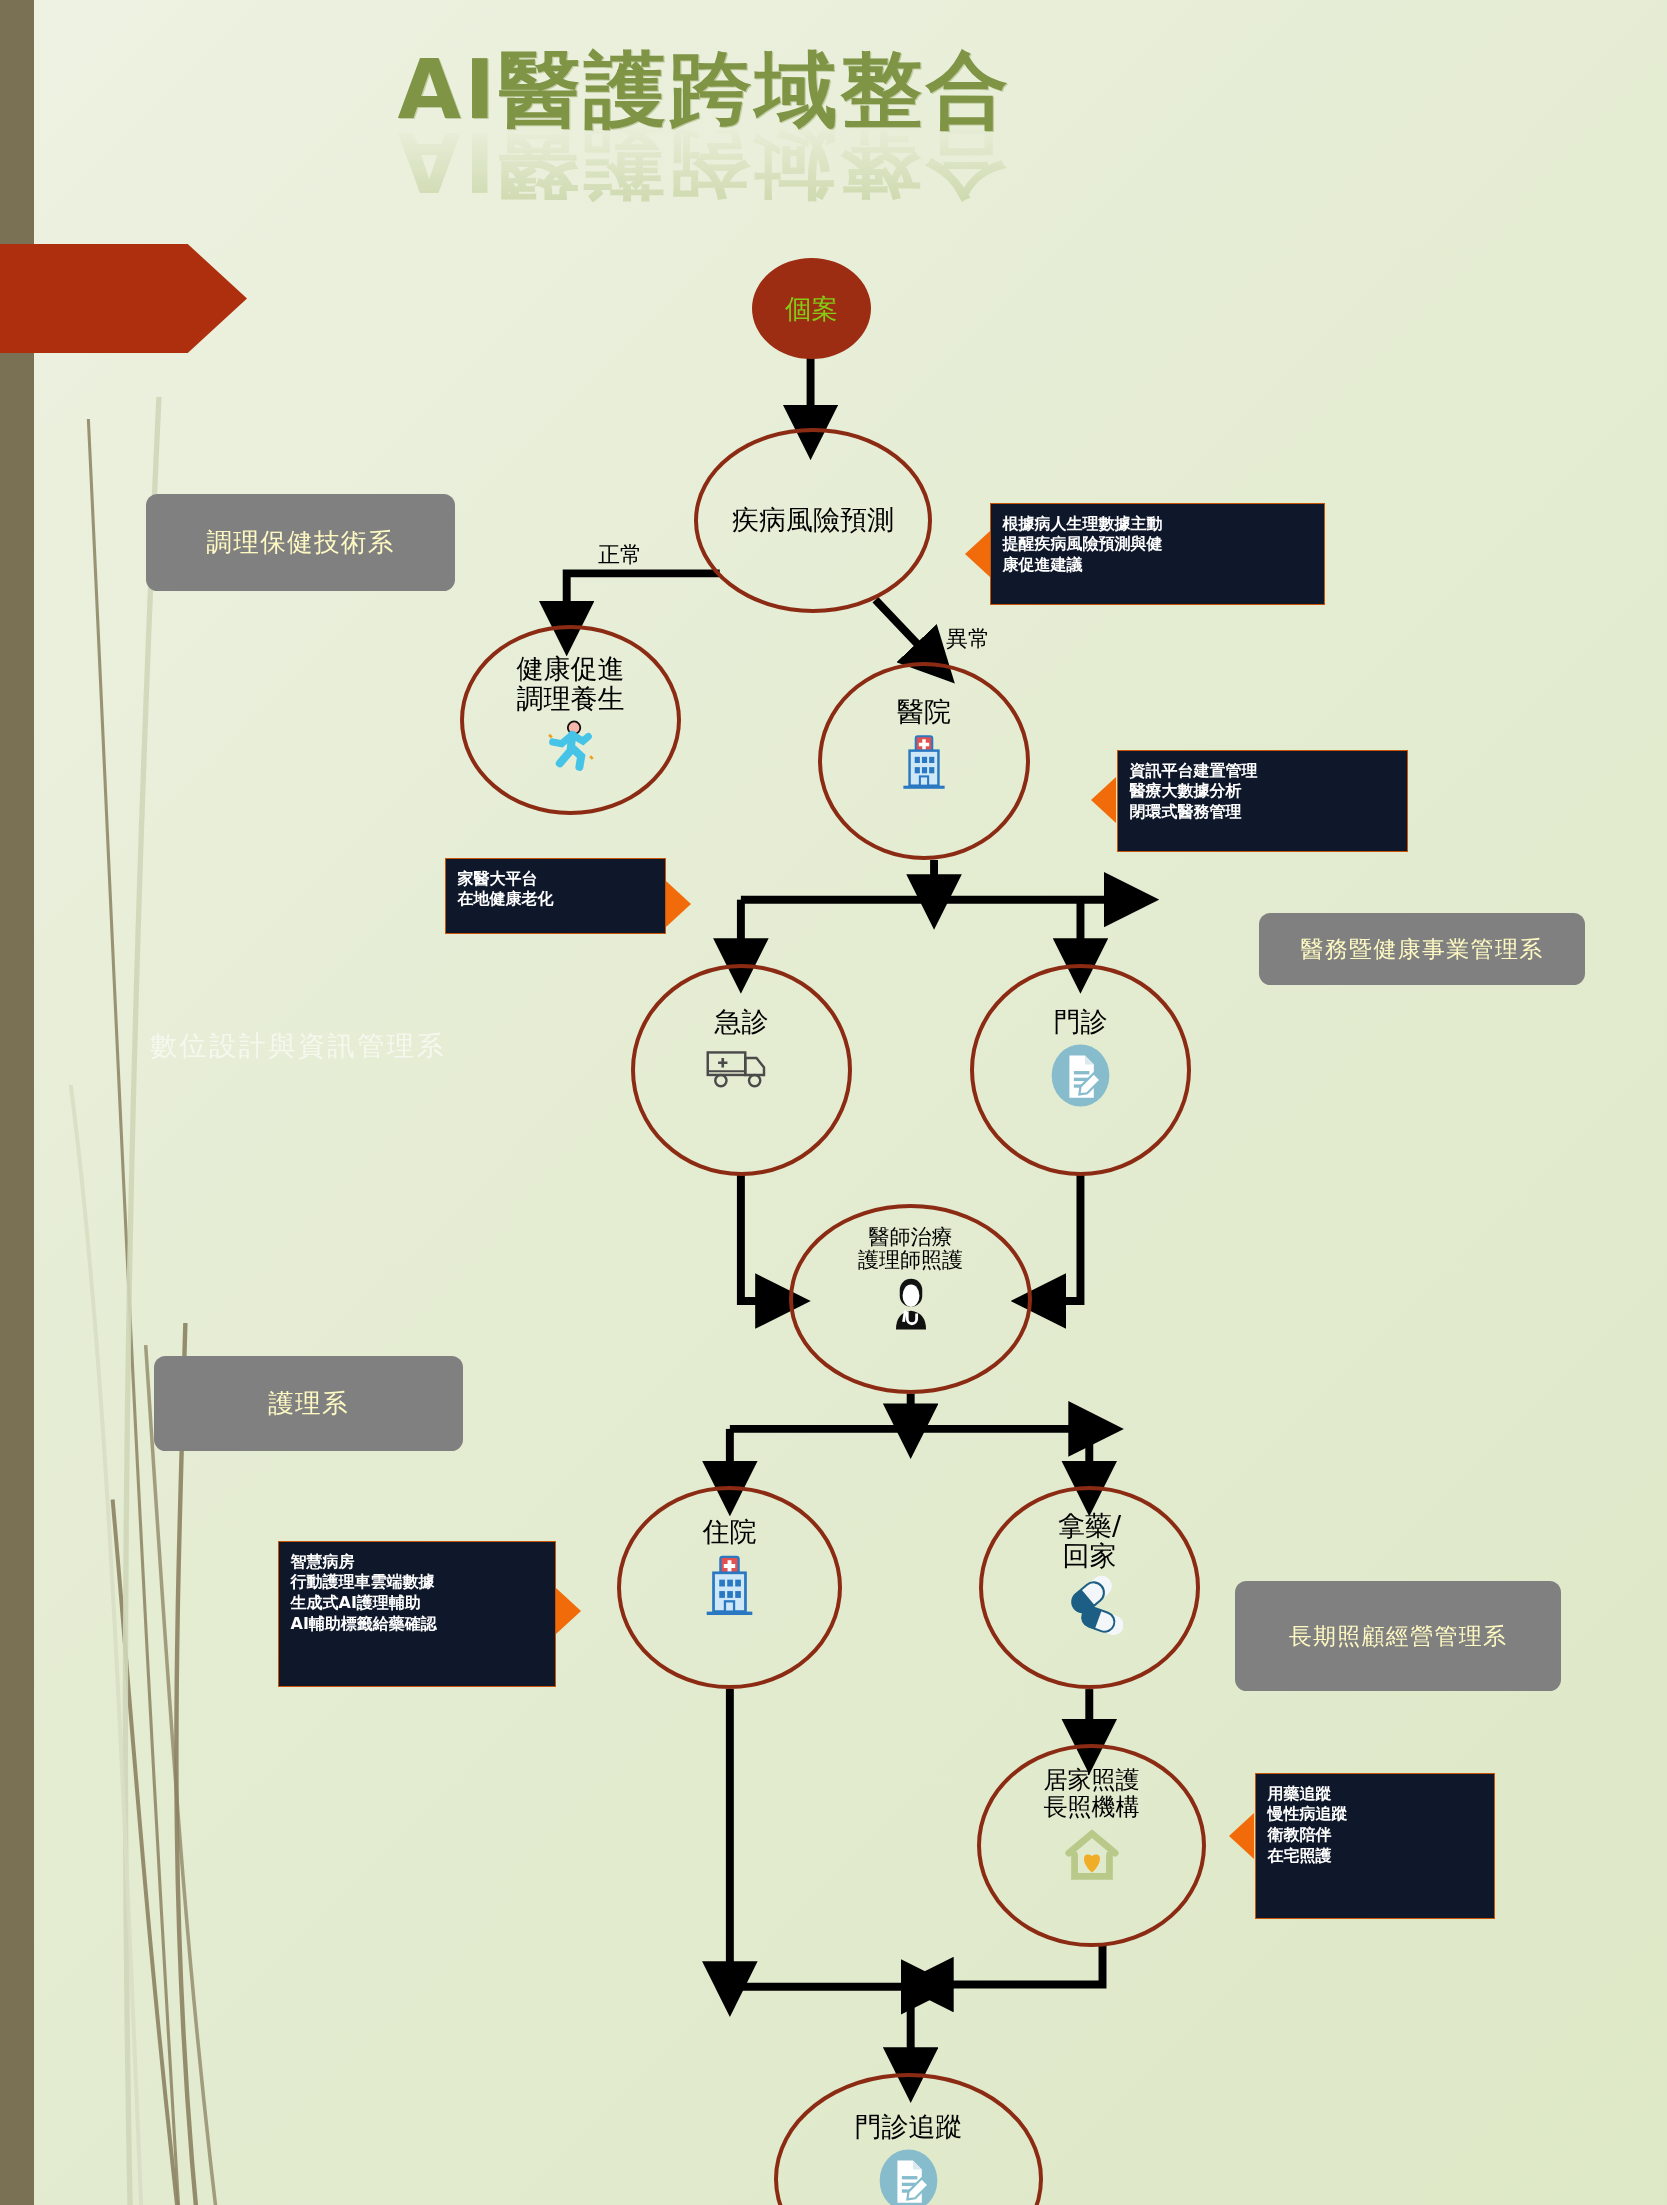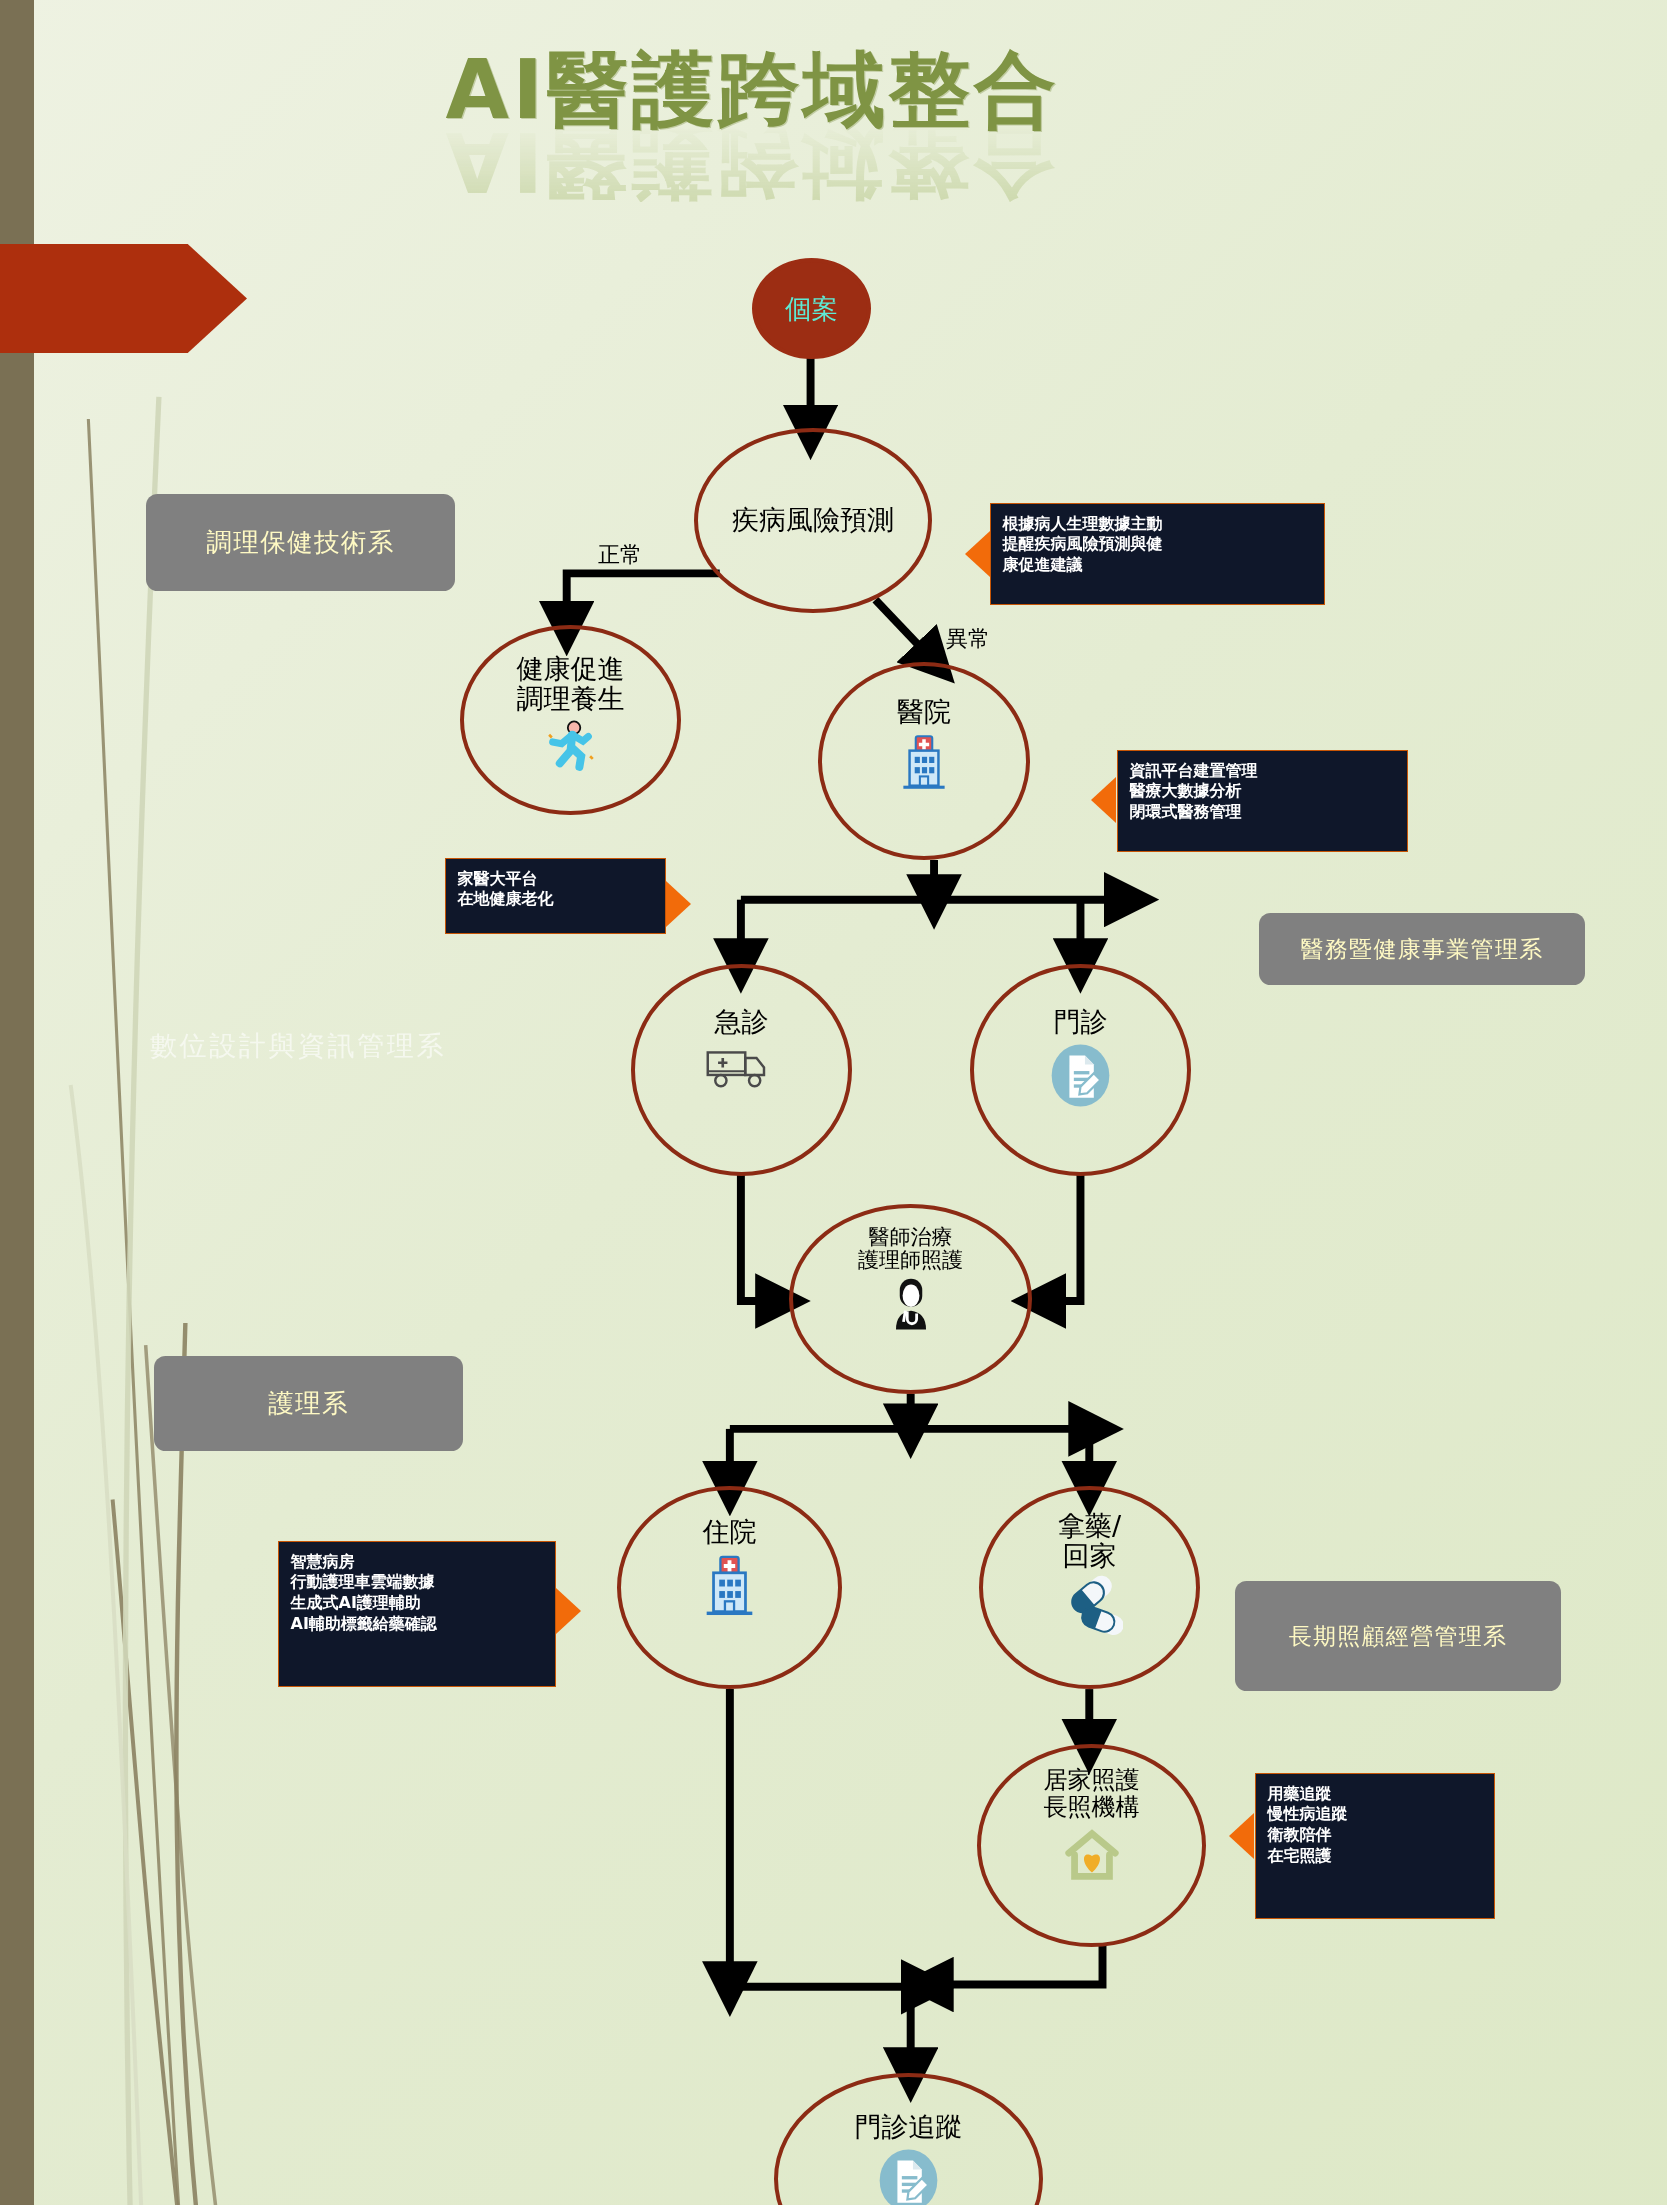--- a/index.html
+++ b/index.html
@@ -14,39 +14,39 @@
   
   .left-band{position:absolute;left:0;top:0;width:34px;height:2318px;background:#7a7054;}
   .red-arrow{position:absolute;left:0;top:244px;width:247px;height:109px;background:#ad2f0d;
     clip-path:polygon(0 0, 76% 0, 100% 50%, 76% 100%, 0 100%);}
   .grass{position:absolute;left:0;top:0;width:309px;height:2318px;overflow:hidden;pointer-events:none;}
 
   .wm-dept{position:absolute;left:150px;top:1028px;font-size:27px;color:#ffffff;opacity:.62;
     font-family:"DejaVu Serif","Liberation Serif",serif;letter-spacing:2.6px;white-space:nowrap;}
 
   
-  .title-wrap{position:absolute;left:0;top:49px;width:1409px;text-align:center;padding-left:48px;}
+  .title-wrap{position:absolute;left:0;top:49px;width:1409px;text-align:center;}
   .title{font-size:82px;font-weight:700;color:#7f9444;letter-spacing:3.5px;
     font-family:"DejaVu Sans","Liberation Sans",sans-serif;line-height:1;
     text-shadow:1.3px 1.3px 0 rgba(120,140,60,.35);}
   .title-reflect{font-size:82px;font-weight:700;letter-spacing:3.5px;line-height:1;
     font-family:"DejaVu Sans","Liberation Sans",sans-serif;
     color:#a8bb72;transform:scaleY(-1);opacity:.45;
     -webkit-mask-image:linear-gradient(to top,rgba(0,0,0,0) 5%,rgba(0,0,0,.85) 95%);
     mask-image:linear-gradient(to top,rgba(0,0,0,0) 5%,rgba(0,0,0,.85) 95%);
     margin-top:-11.5px;}
 
   
   .node{position:absolute;border:4px solid #8c2b14;border-radius:50%;
     display:flex;flex-direction:column;align-items:center;justify-content:flex-start;
     box-sizing:border-box;}
   .node .lbl{color:#000;font-size:27px;line-height:1.12;text-align:center;white-space:nowrap;
     font-family:"DejaVu Sans","Liberation Sans",sans-serif;}
   .node.filled{background:#9c2d13;border-color:#9c2d13;}
-  .node.filled .lbl{color:#5eead4;font-size:26.5px;}
+  .node.filled .lbl{color:#84cc16;font-size:26.5px;}
   .node .icon{margin-top:2.6px;}
 
   
   .callout{position:absolute;background:#0f172a;color:#fff;box-sizing:border-box;
     border:1.3px solid #c75505;padding:9.7px 11.5px;font-size:16px;line-height:1.30;
     font-family:"DejaVu Sans","Liberation Sans",sans-serif;font-weight:600;white-space:pre-line;}
   .co-tip{position:absolute;width:0;height:0;}
   .co-tip.left{border-top:23px solid transparent;border-bottom:23px solid transparent;
     border-right:25.6px solid #f26b0a;}
   .co-tip.right{border-top:23px solid transparent;border-bottom:23px solid transparent;

